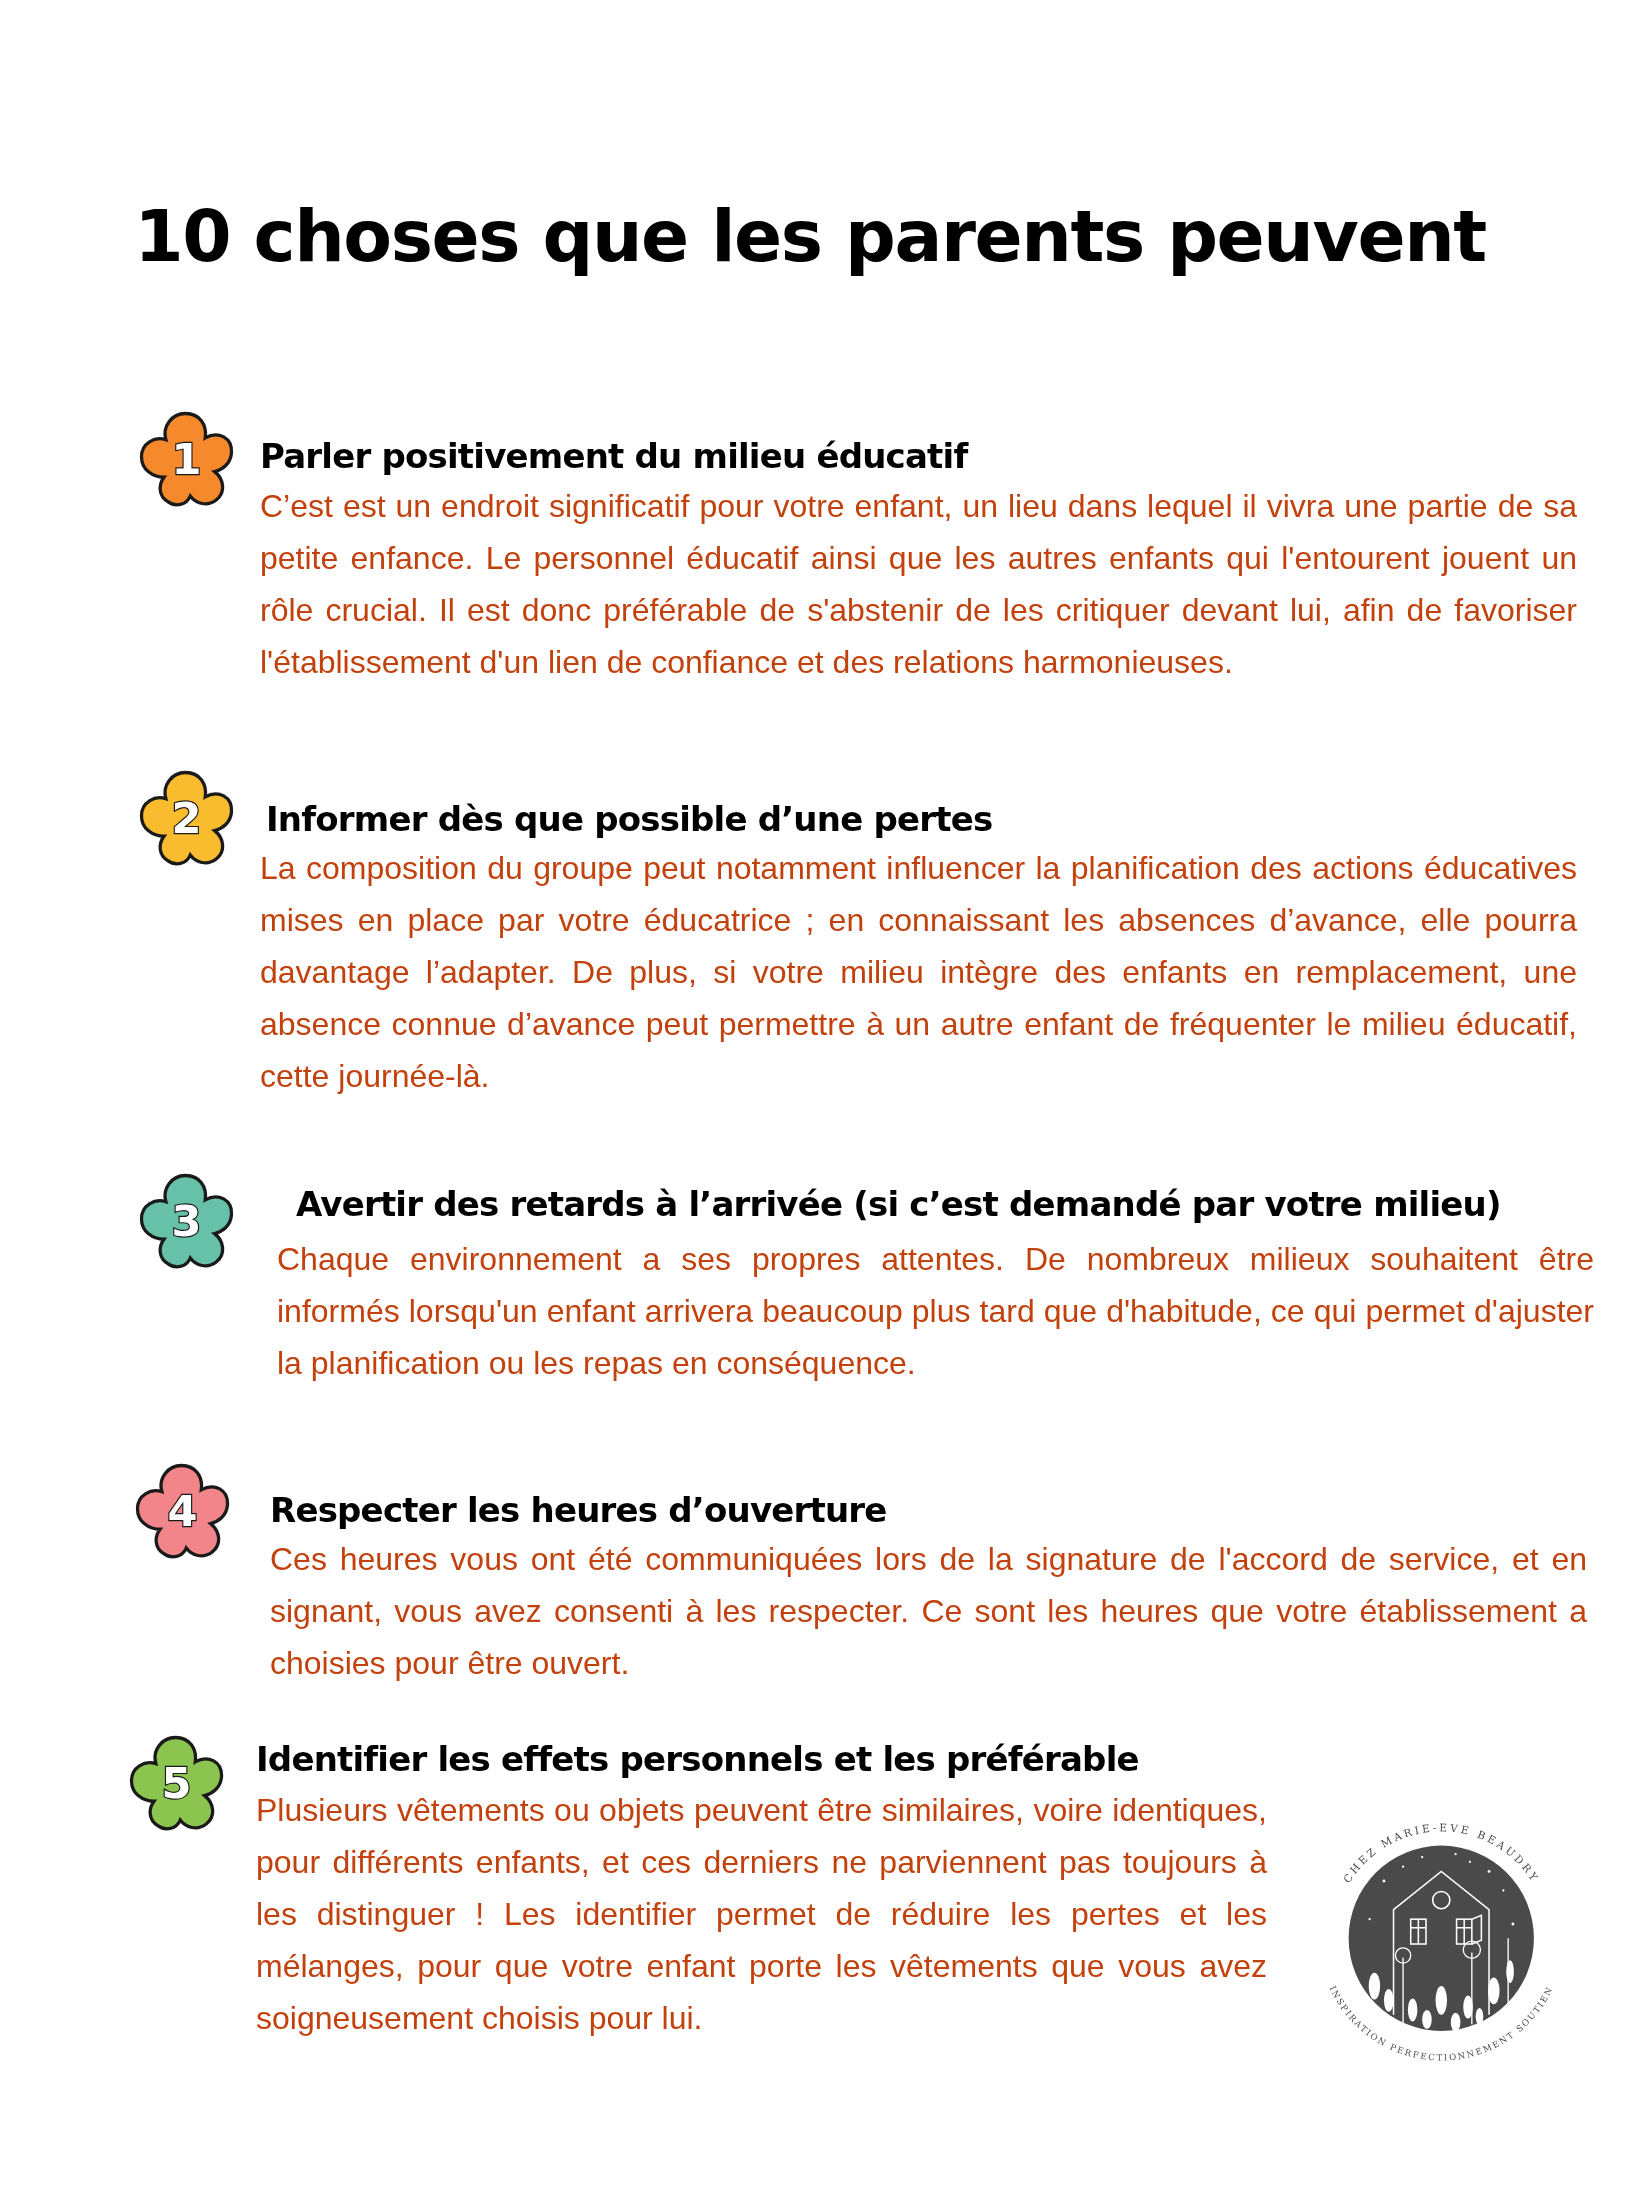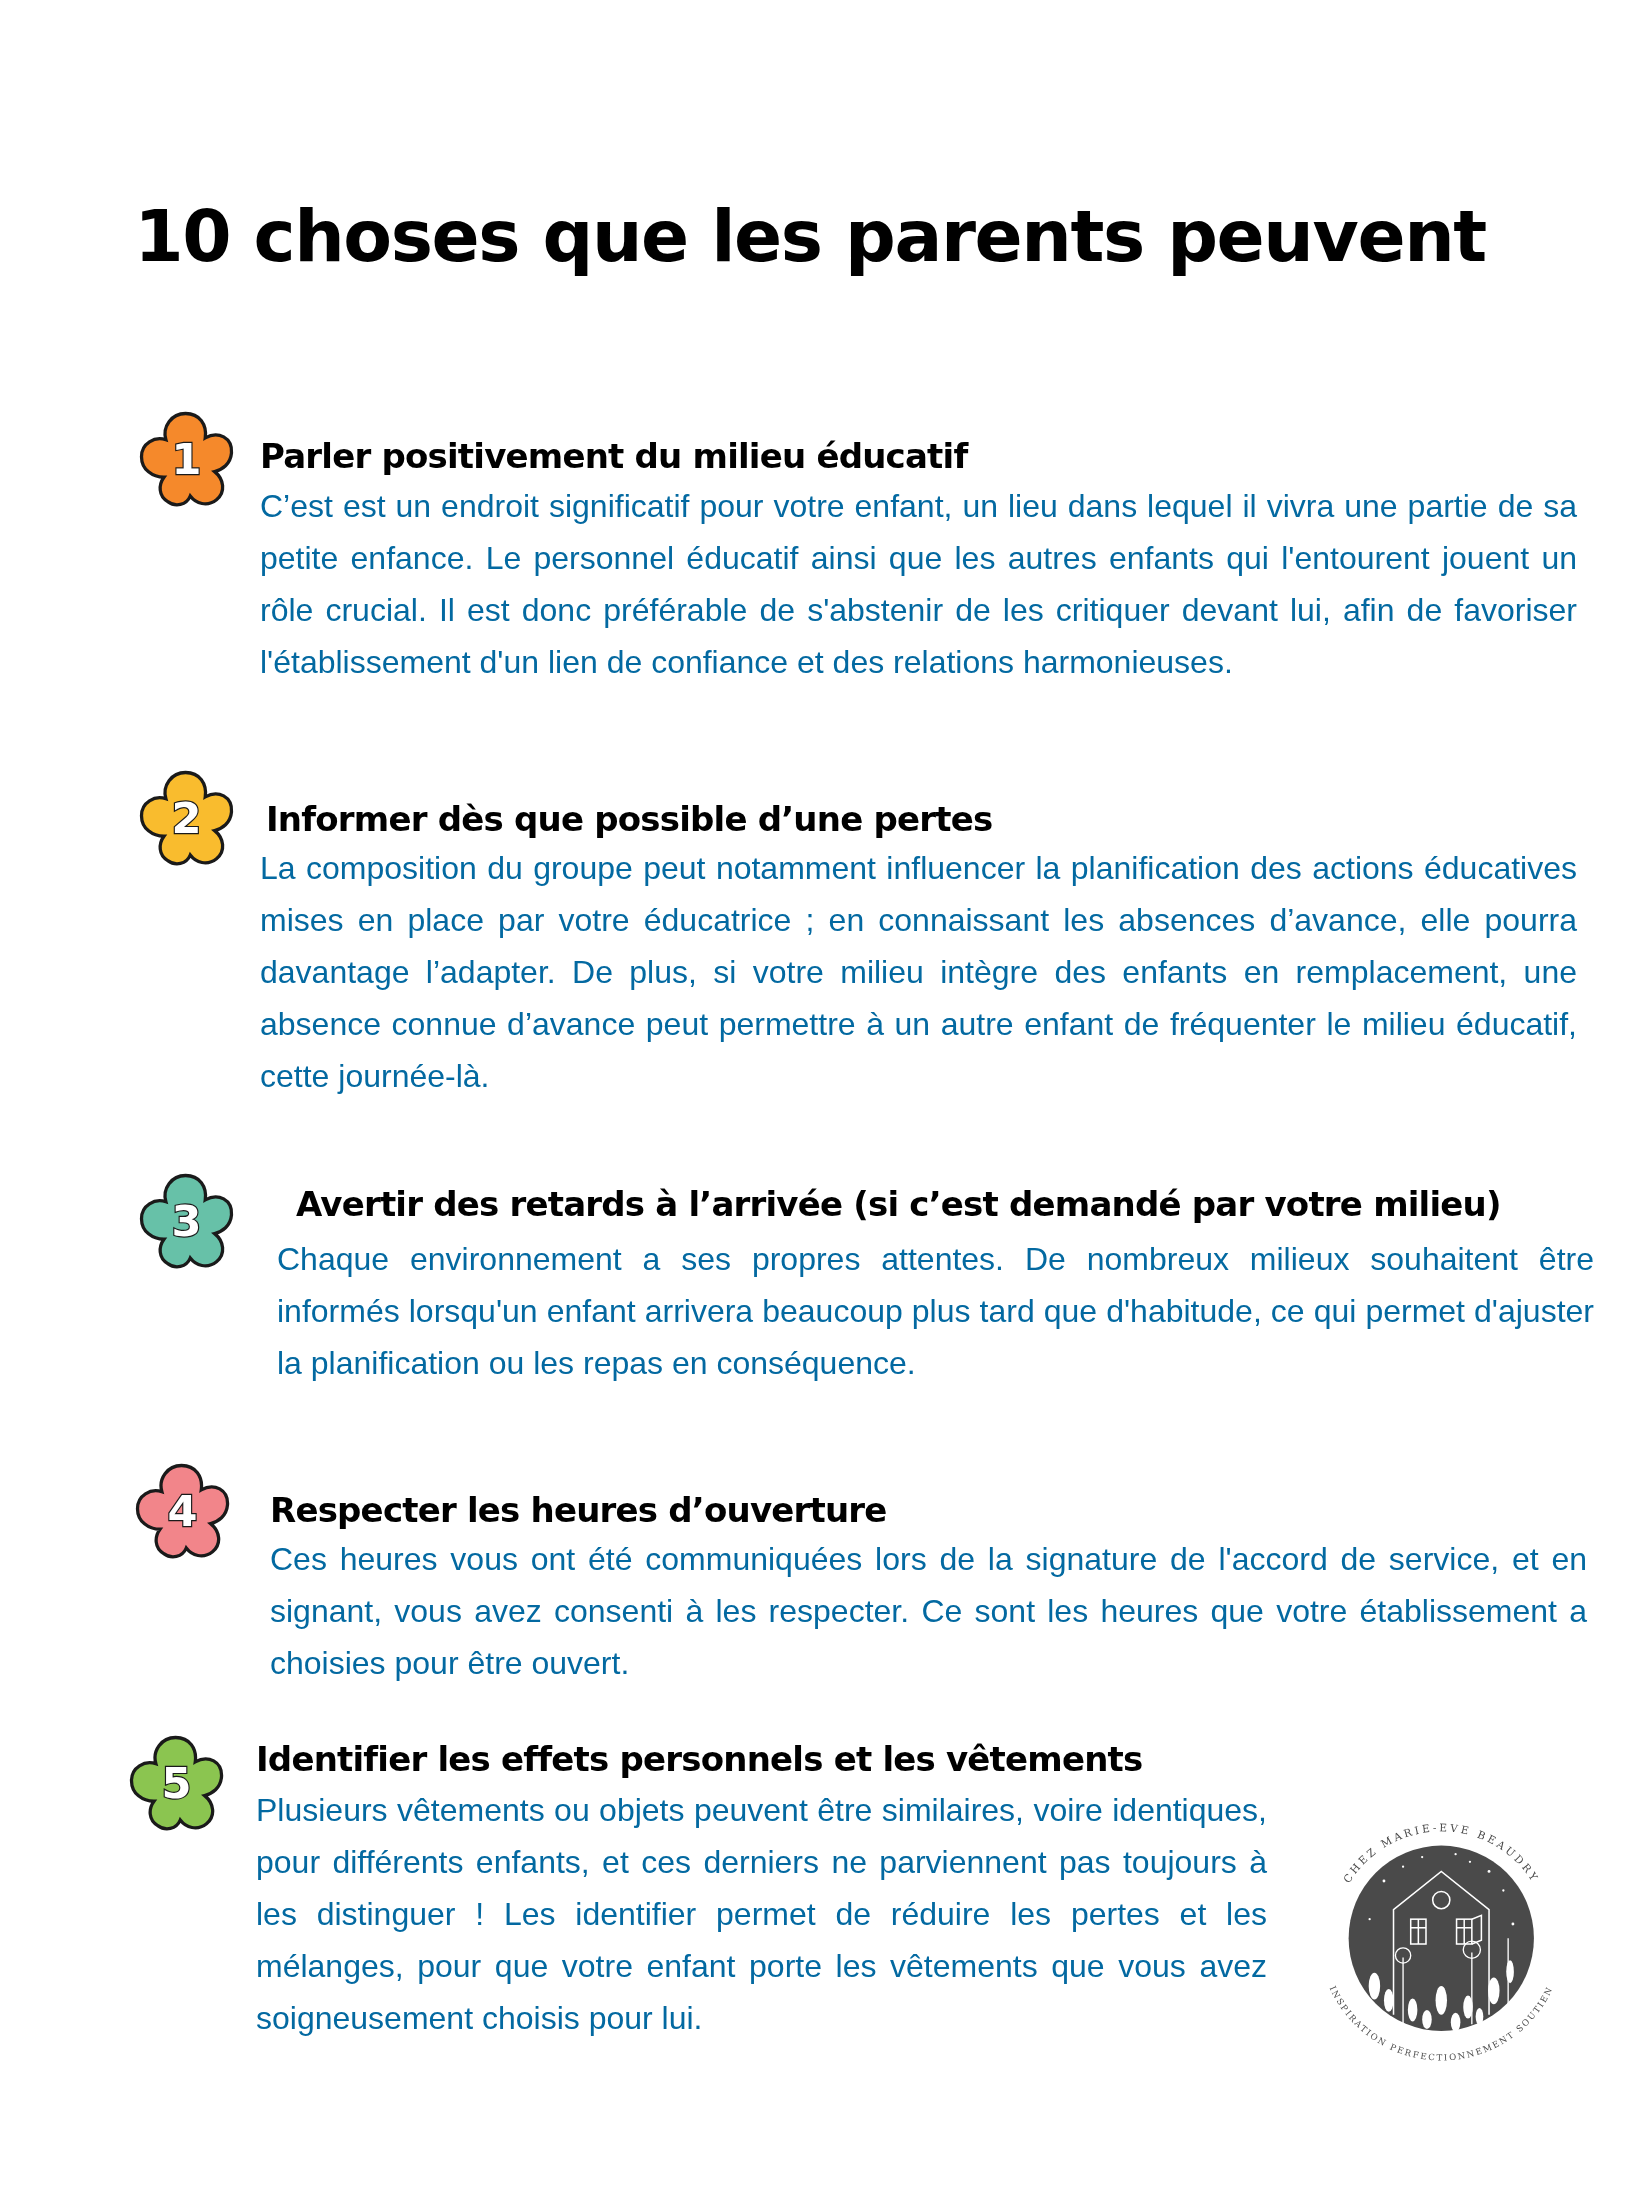--- a/index.html
+++ b/index.html
@@ -12,21 +12,21 @@
     .title span { display: block; }
     .item { position: absolute; }
     .flower { position: absolute; width: 105px; height: 105px; }
     .flower svg { width: 105px; height: 105px; display: block; }
     .heading {
       position: absolute; font-family: "DejaVu Sans", sans-serif; font-weight: bold;
       font-size: 34px; line-height: 42px; letter-spacing: -0.8px; white-space: nowrap;
     }
     .body-text {
       position: absolute; font-family: "Liberation Sans", sans-serif; font-size: 32px;
-      line-height: 52px; text-align: justify; text-align-last: left; color: #0369a1;
+      line-height: 52px; text-align: justify; text-align-last: left; color: #c2410c;
     }
     .logo { position: absolute; left: 1298px; top: 1795px; width: 277px; height: 277px; }
     .logo svg { width: 277px; height: 277px; display: block; }
   </style>
 </head>
 <body>
 
 <h1 class="title">
   <span>10 choses que les parents peuvent</span>
 </h1>
@@ -72,21 +72,21 @@
       <div class="heading" style="left: 270px; top: 1489px;">Respecter les heures d’ouverture</div>
       <div class="body-text" style="left: 270px; top: 1533px; width: 1317px;">Ces heures vous ont été communiquées lors de la signature de l'accord de service, et en signant, vous avez consenti à les respecter. Ce sont les heures que votre établissement a choisies pour être ouvert.</div>
     </div>
     <div class="item">
       <div class="flower" style="left: 124px; top: 1730px;">
         <svg viewBox="0 0 112 112">
     <path d="M55 8 C70 8 78 20 76 34 C90 26 105 34 104 50 C103 62 94 68 86 70 C96 78 98 92 88 100 C78 108 66 104 60 96 C56 106 44 108 36 102 C26 96 26 84 32 76 C20 76 8 68 8 54 C8 40 22 32 34 36 C30 22 40 8 55 8 Z" fill="#8BC550" stroke="#1a1a1a" stroke-width="3.5"></path>
     <text x="56" y="72" text-anchor="middle" font-family="DejaVu Sans, sans-serif" font-weight="bold" font-size="46" fill="#ffffff" stroke="#1a1a1a" stroke-width="2.5" paint-order="stroke">5</text>
   </svg>
       </div>
-      <div class="heading" style="left: 256px; top: 1738px;">Identifier les effets personnels et les vêtements</div>
+      <div class="heading" style="left: 256px; top: 1738px;">Identifier les effets personnels et les préférable</div>
       <div class="body-text" style="left: 256px; top: 1784px; width: 1011px;">Plusieurs vêtements ou objets peuvent être similaires, voire identiques, pour différents enfants, et ces derniers ne parviennent pas toujours à les distinguer ! Les identifier permet de réduire les pertes et les mélanges, pour que votre enfant porte les vêtements que vous avez soigneusement choisis pour lui.</div>
     </div>
   </div>
 
 <div class="logo">
   <svg viewBox="0 0 290 290">
     <defs>
       <path id="arcTop" d="M 38 150 A 110 110 0 0 1 262 150" fill="none"></path>
       <path id="arcBot" d="M 22 150 A 128 128 0 0 0 278 150" fill="none"></path>
     </defs>

